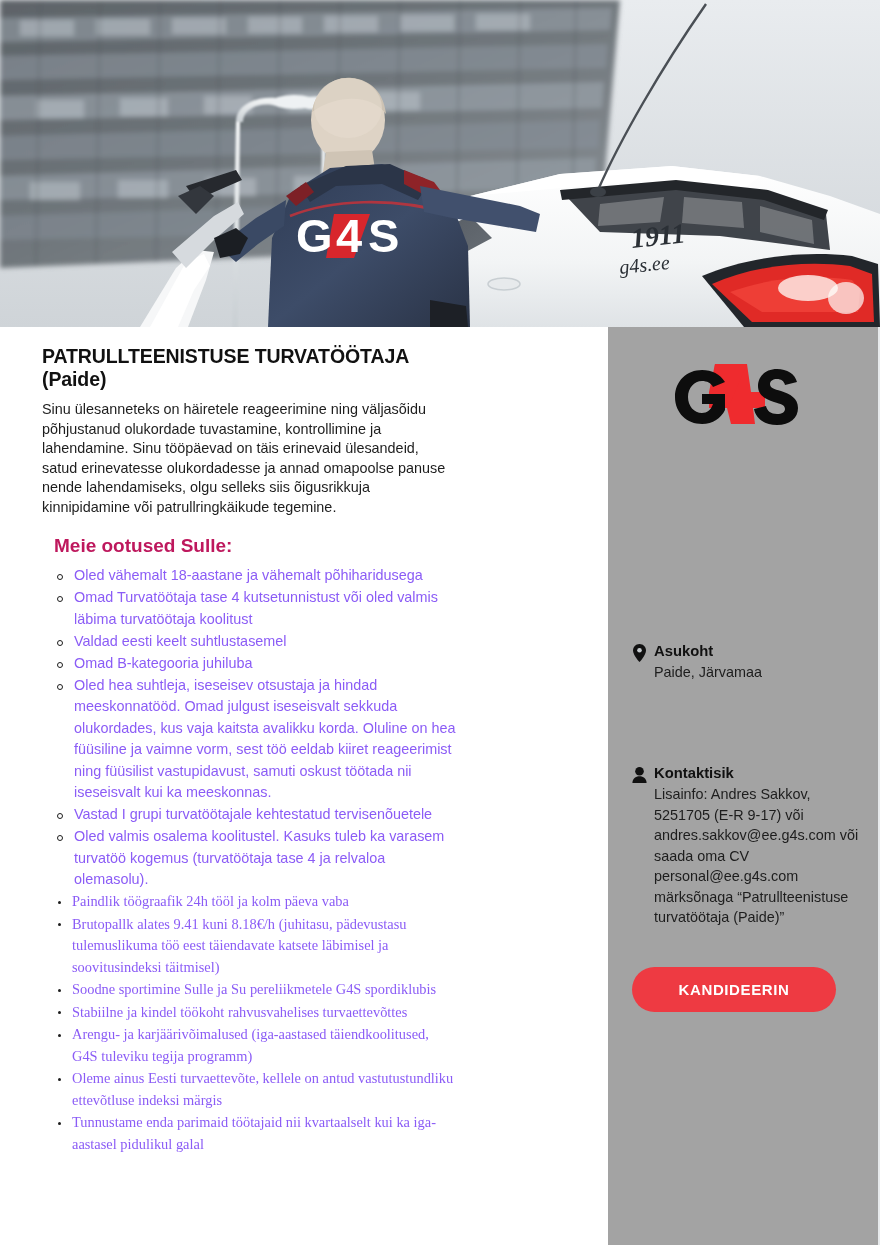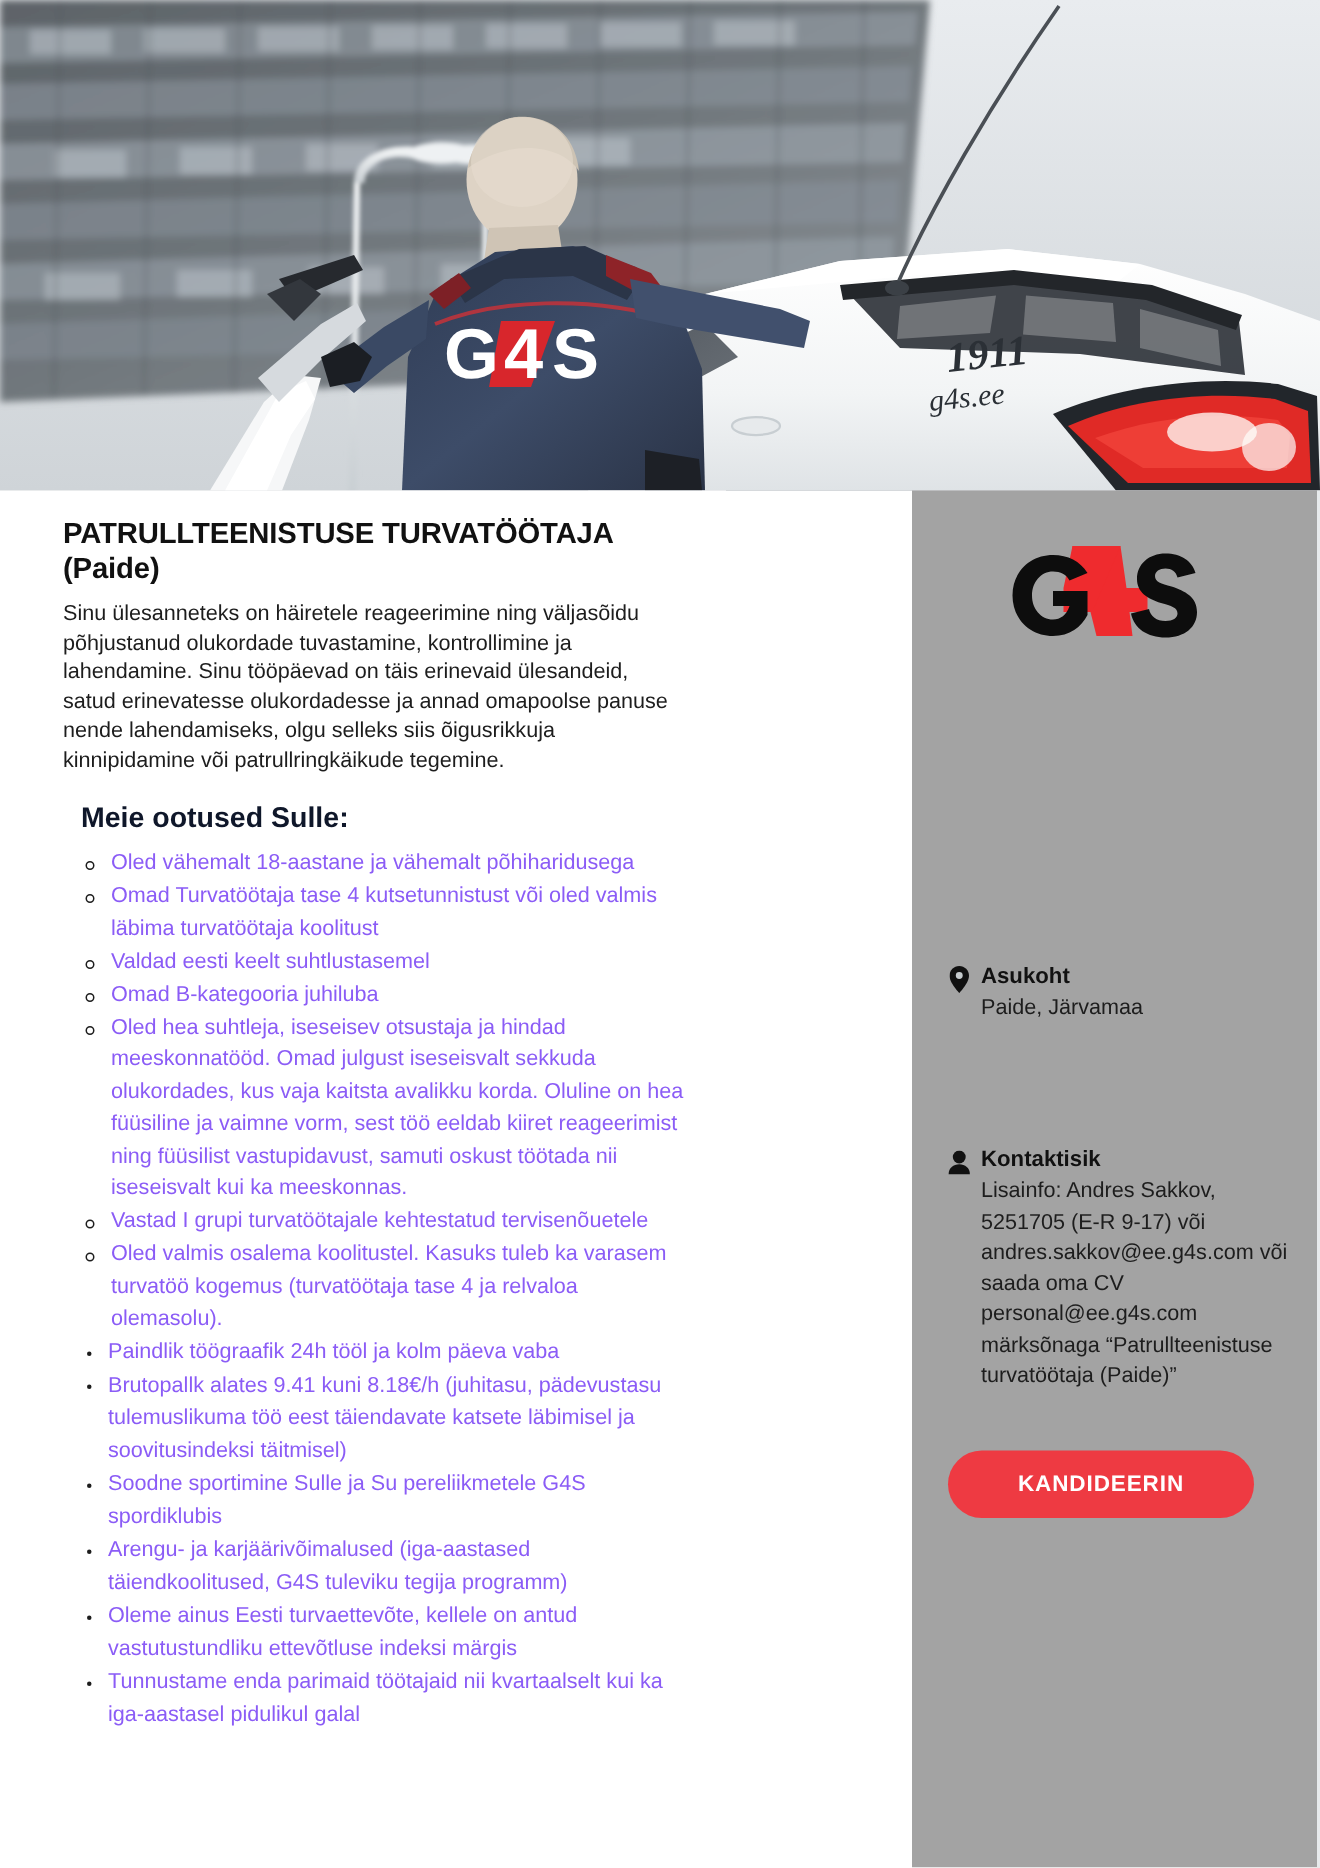--- a/index.html
+++ b/index.html
@@ -62,21 +62,21 @@
   .intro {
     font-size: 14.4px;
     line-height: 19.5px;
     color: #1d1d1d;
     margin-bottom: 6px;
   }
 
   .section-title {
     font-size: 19px;
     font-weight: bold;
-    color: #0f172a;
+    color: #be185d;
     margin: 18px 0 8px 12px;
   }
   .section-title.second { margin-top: 26px; margin-bottom: 14px; }
 
   
   ul.req, ul.perks {
     list-style: none;
     margin: 0 0 0 8px;
     padding: 0;
   }
@@ -94,20 +94,21 @@
     left: 7px;
     top: 9px;
     width: 4px;
     height: 4px;
     border: 1.2px solid #1d1d1d;
     border-radius: 50%;
   }
   ul.perks li {
     padding-left: 22px;
     margin-bottom: 1px;
+    font-family: Liberation Serif, serif;
   }
   ul.perks li::before {
     content: "";
     position: absolute;
     left: 8px;
     top: 9.5px;
     width: 3.4px;
     height: 3.4px;
     background: #1d1d1d;
     border-radius: 50%;
@@ -364,20 +365,21 @@
       <li>Omad B-kategooria juhiluba</li>
       <li>Oled hea suhtleja, iseseisev otsustaja ja hindad meeskonnatööd. Omad julgust iseseisvalt sekkuda olukordades, kus vaja kaitsta avalikku korda. Oluline on hea füüsiline ja vaimne vorm, sest töö eeldab kiiret reageerimist ning füüsilist vastupidavust, samuti oskust töötada nii iseseisvalt kui ka meeskonnas.</li>
       <li>Vastad I grupi turvatöötajale kehtestatud tervisenõuetele</li>
       <li>Oled valmis osalema koolitustel. Kasuks tuleb ka varasem turvatöö kogemus (turvatöötaja tase 4 ja relvaloa olemasolu).</li>
     </ul>
 
     <ul class="perks">
       <li>Paindlik töögraafik 24h tööl ja kolm päeva vaba</li>
       <li>Brutopallk alates 9.41 kuni 8.18€/h (juhitasu, pädevustasu tulemuslikuma töö eest täiendavate katsete läbimisel ja soovitusindeksi täitmisel)</li>
       <li>Soodne sportimine Sulle ja Su pereliikmetele G4S spordiklubis</li>
+      <li>Stabiilne ja kindel töökoht rahvusvahelises turvaettevõttes</li>
       <li>Arengu- ja karjäärivõimalused (iga-aastased täiendkoolitused, G4S tuleviku tegija programm)</li>
       <li>Oleme ainus Eesti turvaettevõte, kellele on antud vastutustundliku ettevõtluse indeksi märgis</li>
       <li>Tunnustame enda parimaid töötajaid nii kvartaalselt kui ka iga-aastasel pidulikul galal</li>
     </ul>
   </div>
 
   <div class="sidebar">
 
     <div class="logo-wrap">
       <svg width="150" height="72" viewBox="0 0 150 72" xmlns="http://www.w3.org/2000/svg" aria-hidden="true">

